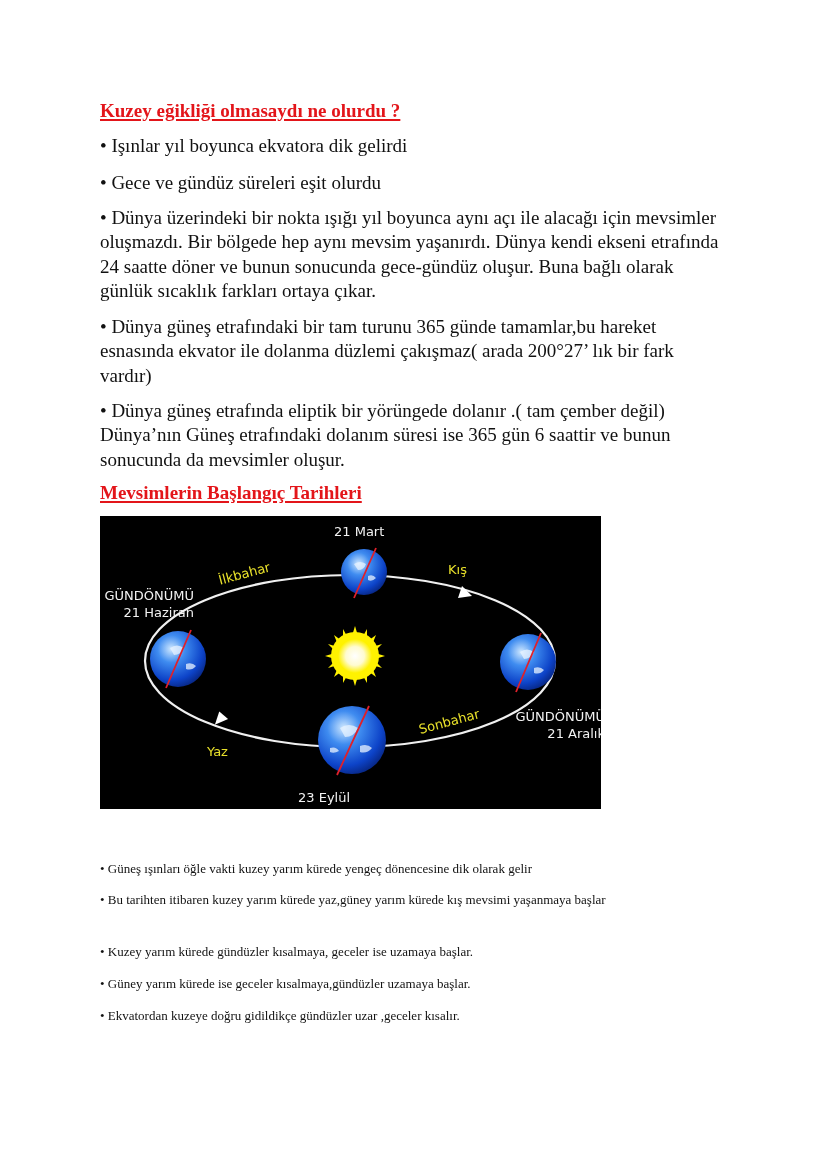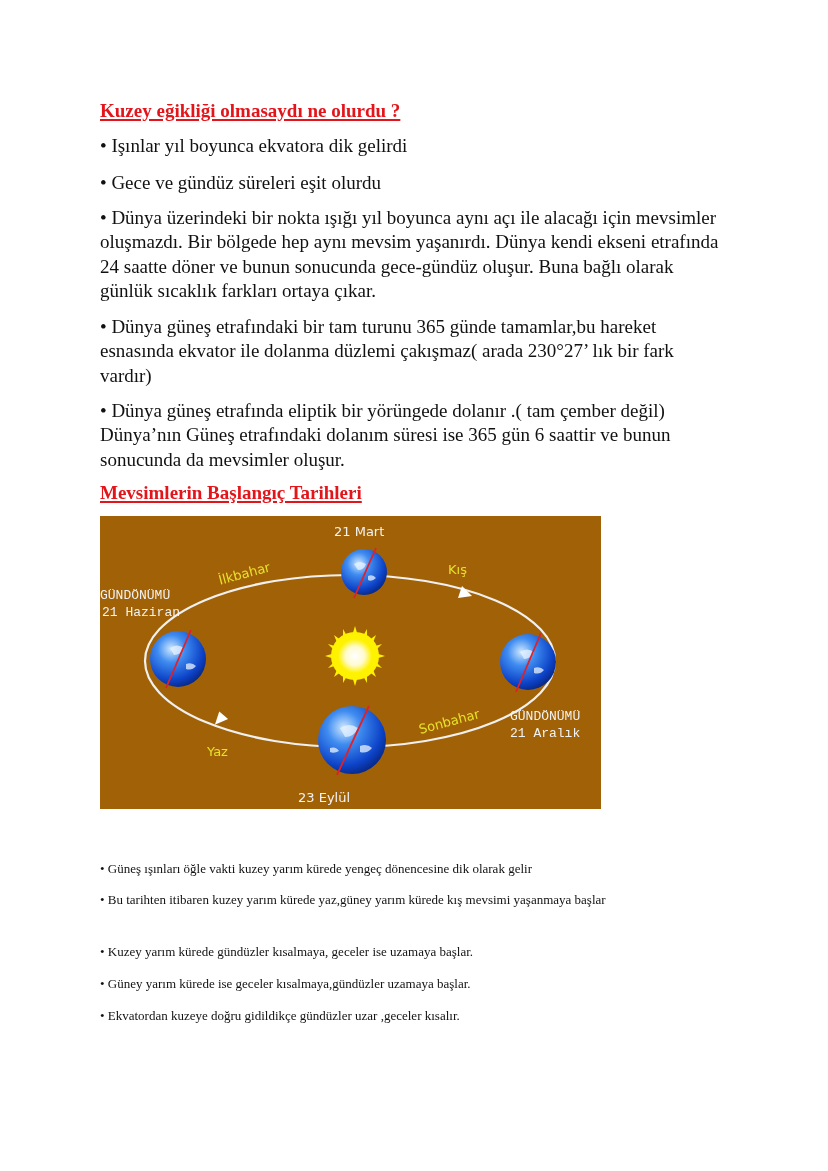--- a/index.html
+++ b/index.html
@@ -6,37 +6,37 @@
     body { width: 828px; height: 1171px; position: relative; overflow: hidden;
            font-family: "Liberation Serif", "DejaVu Serif", serif; color: #111; }
     .page { position: absolute; left: 0; top: 0; width: 828px; height: 1171px; }
     .heading { position: absolute; left: 100px; color: #e3151a; font-weight: bold;
                text-decoration: underline; text-decoration-thickness: 2px; text-underline-offset: 2px;
                font-size: 19px; white-space: nowrap; margin: 0; }
     .para { position: absolute; left: 100px; width: 640px; font-size: 19px; line-height: 24.3px; margin: 0; }
     .para.small { font-size: 13px; line-height: 21px; width: 640px; }
     .nowrap { white-space: nowrap; }
 
-    .diagram { position: absolute; left: 100px; top: 516px; width: 501px; height: 293px; background: #a16207; overflow: hidden; }
+    .diagram { position: absolute; left: 100px; top: 516px; width: 501px; height: 293px; background: #000000; overflow: hidden; }
     .diagram svg { position: absolute; left: 0; top: 0; }
     .lbl { position: absolute; font-family: "DejaVu Sans", "Liberation Sans", sans-serif; font-size: 13px; color: #f2f2f2; white-space: nowrap; }
-    .lbl.center { text-align: left; font-family: Liberation Mono, monospace; }
+    .lbl.center { text-align: right; }
     .season { position: absolute; font-family: "DejaVu Sans", "Liberation Sans", sans-serif; font-size: 13px; color: #e8e02a; white-space: nowrap; }
   </style>
 </head>
 <body>
 
 <div class="page">
 
   <h2 class="heading" style="top:100px;">Kuzey eğikliği olmasaydı ne olurdu ?</h2>
 
   <p class="para nowrap" style="top:134px;"> • Işınlar yıl boyunca ekvatora dik gelirdi</p>
   <p class="para nowrap" style="top:171px;">• Gece ve gündüz süreleri eşit olurdu</p>
   <p class="para" style="top:206px; width:630px;">• Dünya üzerindeki bir nokta ışığı yıl boyunca aynı açı ile alacağı için mevsimler oluşmazdı. Bir bölgede hep aynı mevsim yaşanırdı. Dünya kendi ekseni etrafında 24 saatte döner ve bunun sonucunda gece-gündüz oluşur. Buna bağlı olarak günlük sıcaklık farkları ortaya çıkar.</p>
-  <p class="para" style="top:315px; width:600px;">• Dünya güneş etrafındaki bir tam turunu 365 günde tamamlar,bu hareket esnasında ekvator ile dolanma düzlemi çakışmaz( arada 230°27’ lık bir fark vardır)</p>
+  <p class="para" style="top:315px; width:600px;">• Dünya güneş etrafındaki bir tam turunu 365 günde tamamlar,bu hareket esnasında ekvator ile dolanma düzlemi çakışmaz( arada 200°27’ lık bir fark vardır)</p>
   <p class="para" style="top:399px; width:600px;">• Dünya güneş etrafında eliptik bir yörüngede dolanır .( tam çember değil) Dünya’nın Güneş etrafındaki dolanım süresi ise 365 gün 6 saattir ve bunun sonucunda da mevsimler oluşur.</p>
 
   <h2 class="heading" style="top:482px;">Mevsimlerin Başlangıç Tarihleri</h2>
 
   <div class="diagram">
     <svg width="501" height="293" viewBox="0 0 501 293">
       <defs>
         <radialGradient id="globe" cx="38%" cy="32%" r="70%">
           <stop offset="0%" stop-color="#cfe8ff"></stop>
           <stop offset="35%" stop-color="#3f8cf0"></stop>

